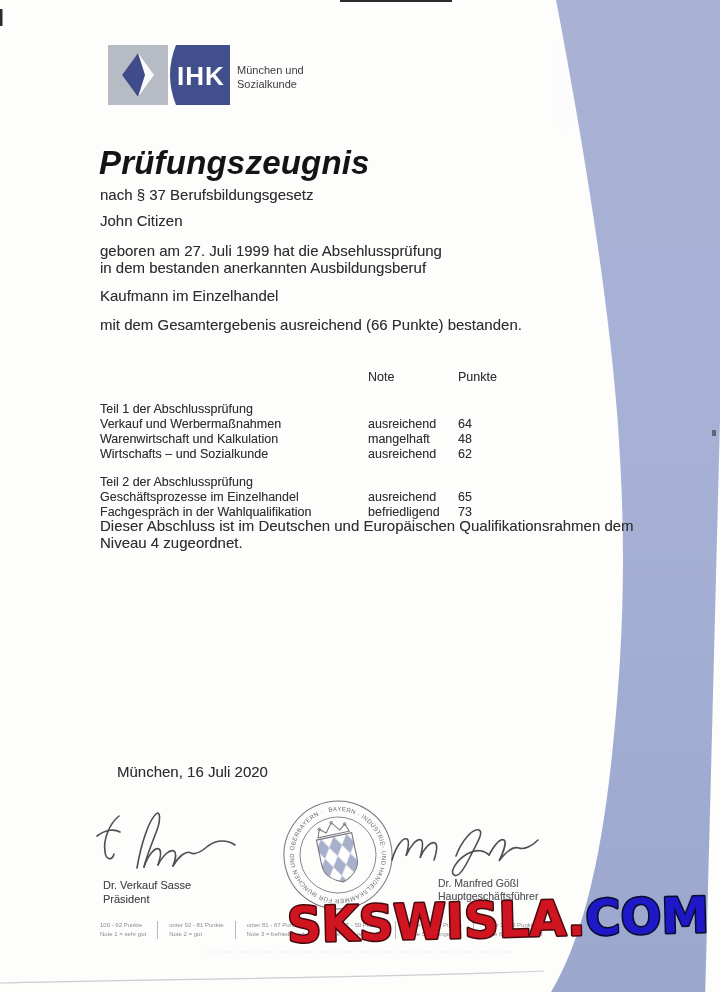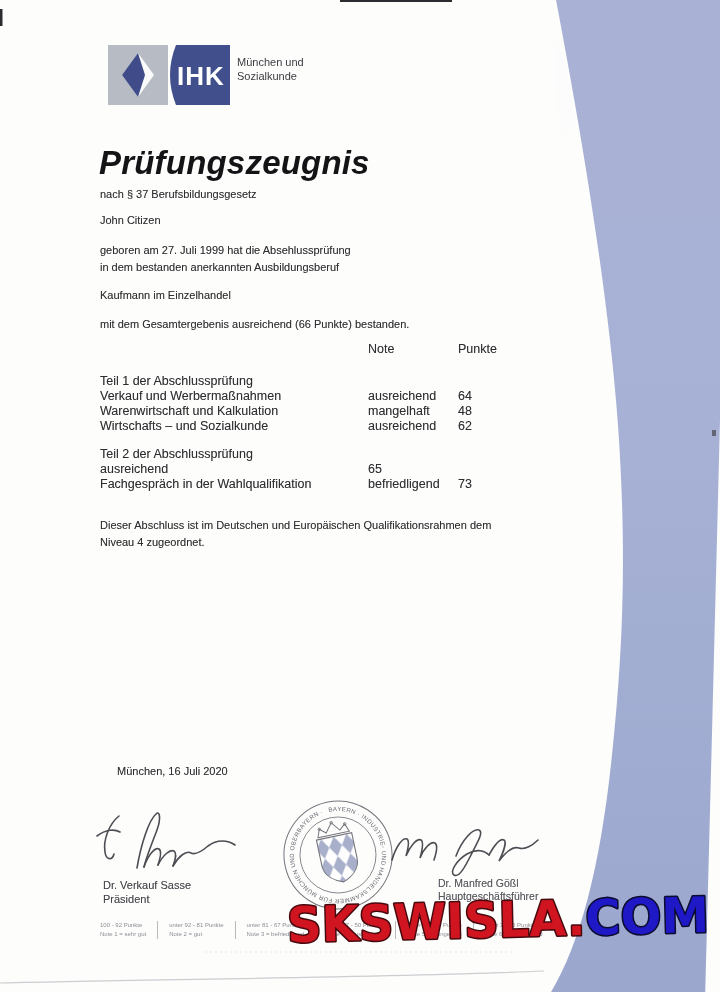--- a/index.html
+++ b/index.html
@@ -3,27 +3,27 @@
 <meta charset="utf-8">
 <style>
   html,body{margin:0;padding:0;}
   .page{
     position:relative;width:720px;height:992px;overflow:hidden;
     background:#fdfdfc;
     font-family:"Liberation Sans",sans-serif;
     color:#2e2e30;
   }
   .abs{position:absolute;}
-  .doc-text{font-size:11px;line-height:17px;color:#2e2e30;text-shadow:0 0 .4px rgba(50,50,55,.35);}
+  .doc-text{font-size:15px;line-height:17px;color:#2e2e30;text-shadow:0 0 .4px rgba(50,50,55,.35);}
   .title{font-size:33px;font-weight:700;color:#141416;letter-spacing:.2px;font-style:italic;}
-  .region-text{font-size:11px;line-height:14px;color:#3c3c42;}
+  .region-text{font-size:11px;line-height:14px;color:#3c3c42;margin-top:8px;}
   .sig-name{font-size:11px;line-height:14px;color:#45454c;text-shadow:0 0 .5px rgba(70,70,80,.4);}
   .sig-name.small{font-size:10.5px;color:#55555c;padding-left:31px;}
   
-  .rtable{width:430px;}
+  .rtable{width:430px;margin-top:28px;}
   .trow{display:grid;grid-template-columns:268px 90px 62px;height:15px;font-size:12.5px;line-height:15px;text-shadow:0 0 .4px rgba(50,50,55,.35);}
   .spacer17{height:17px;}
   .spacer13{height:13px;}
   
   .legend{display:flex;gap:11px;align-items:flex-start;}
   .legend-item{font-size:6px;line-height:9px;color:#8d8d95;white-space:nowrap;padding-right:11px;border-right:1px solid #b9b9c0;}
   .legend-item:last-child{border-right:none;}
   .z1{z-index:1}.z2{z-index:2}.z5{z-index:5}.z6{z-index:6}
 </style>
 </head>
@@ -96,20 +96,21 @@
       <div>ausreichend</div>
       <div>62</div>
     </div>
     <div class="spacer13"></div>
     <div class="trow">
       <div>Teil 2 der Abschlussprüfung</div>
         <div></div>
         <div></div>
     </div>
     <div class="trow">
+      <div>Geschäftsprozesse im Einzelhandel</div>
       <div>ausreichend</div>
       <div>65</div>
     </div>
     <div class="trow">
       <div>Fachgespräch in der Wahlqualifikation</div>
       <div>befriedligend</div>
       <div>73</div>
     </div>
   </div>
 

